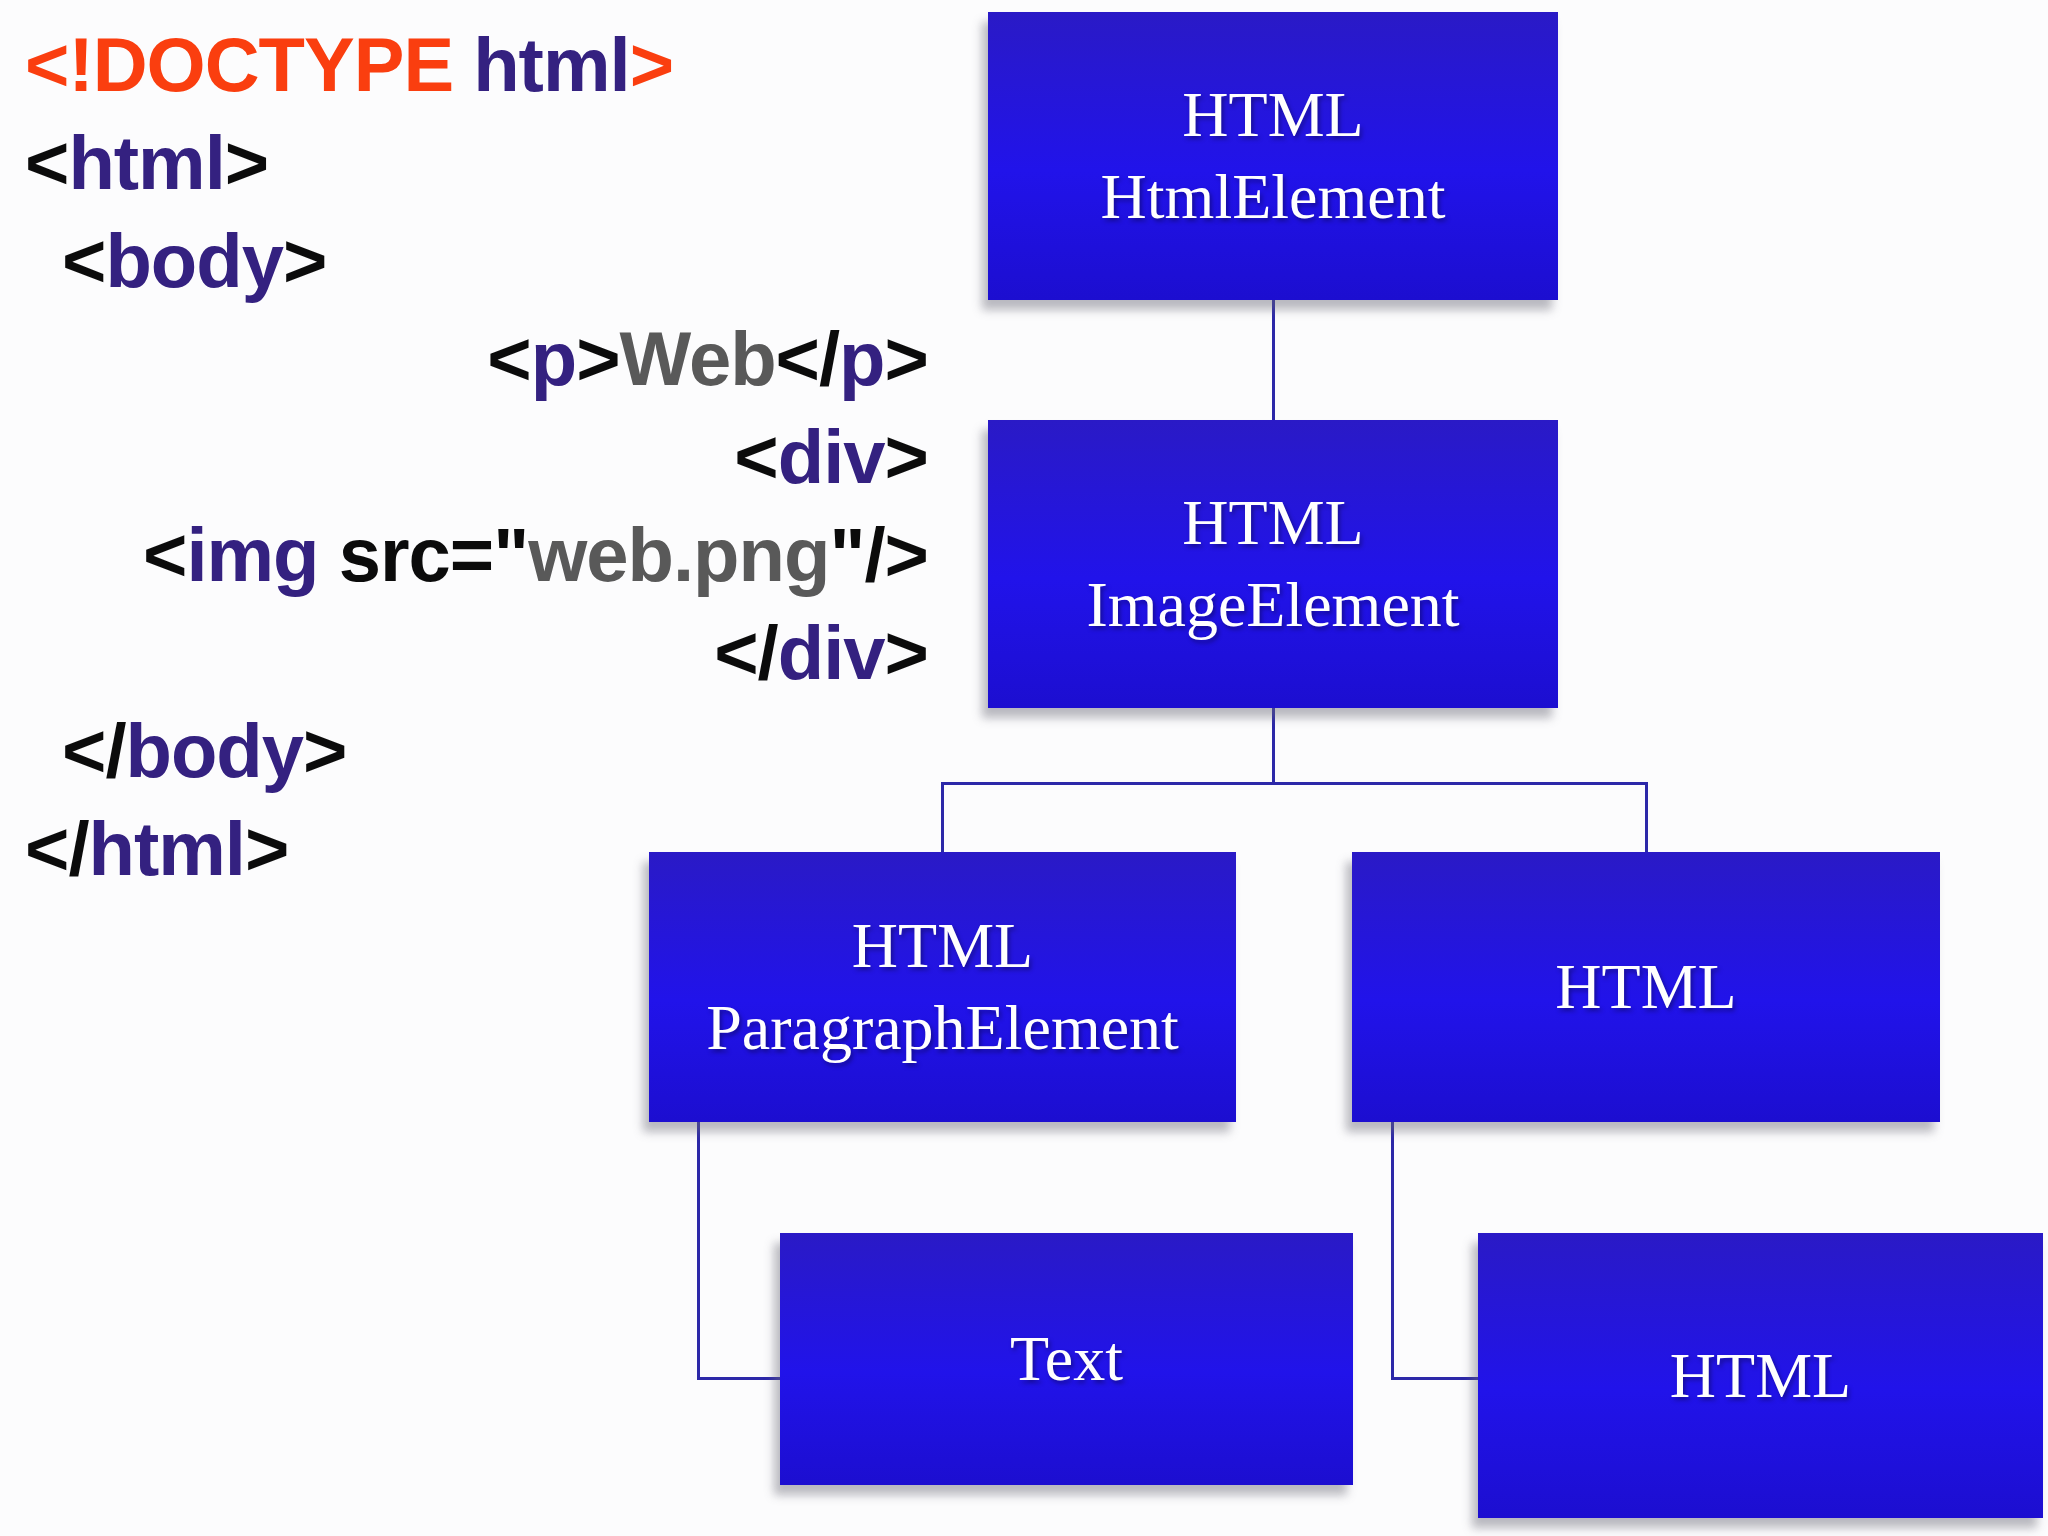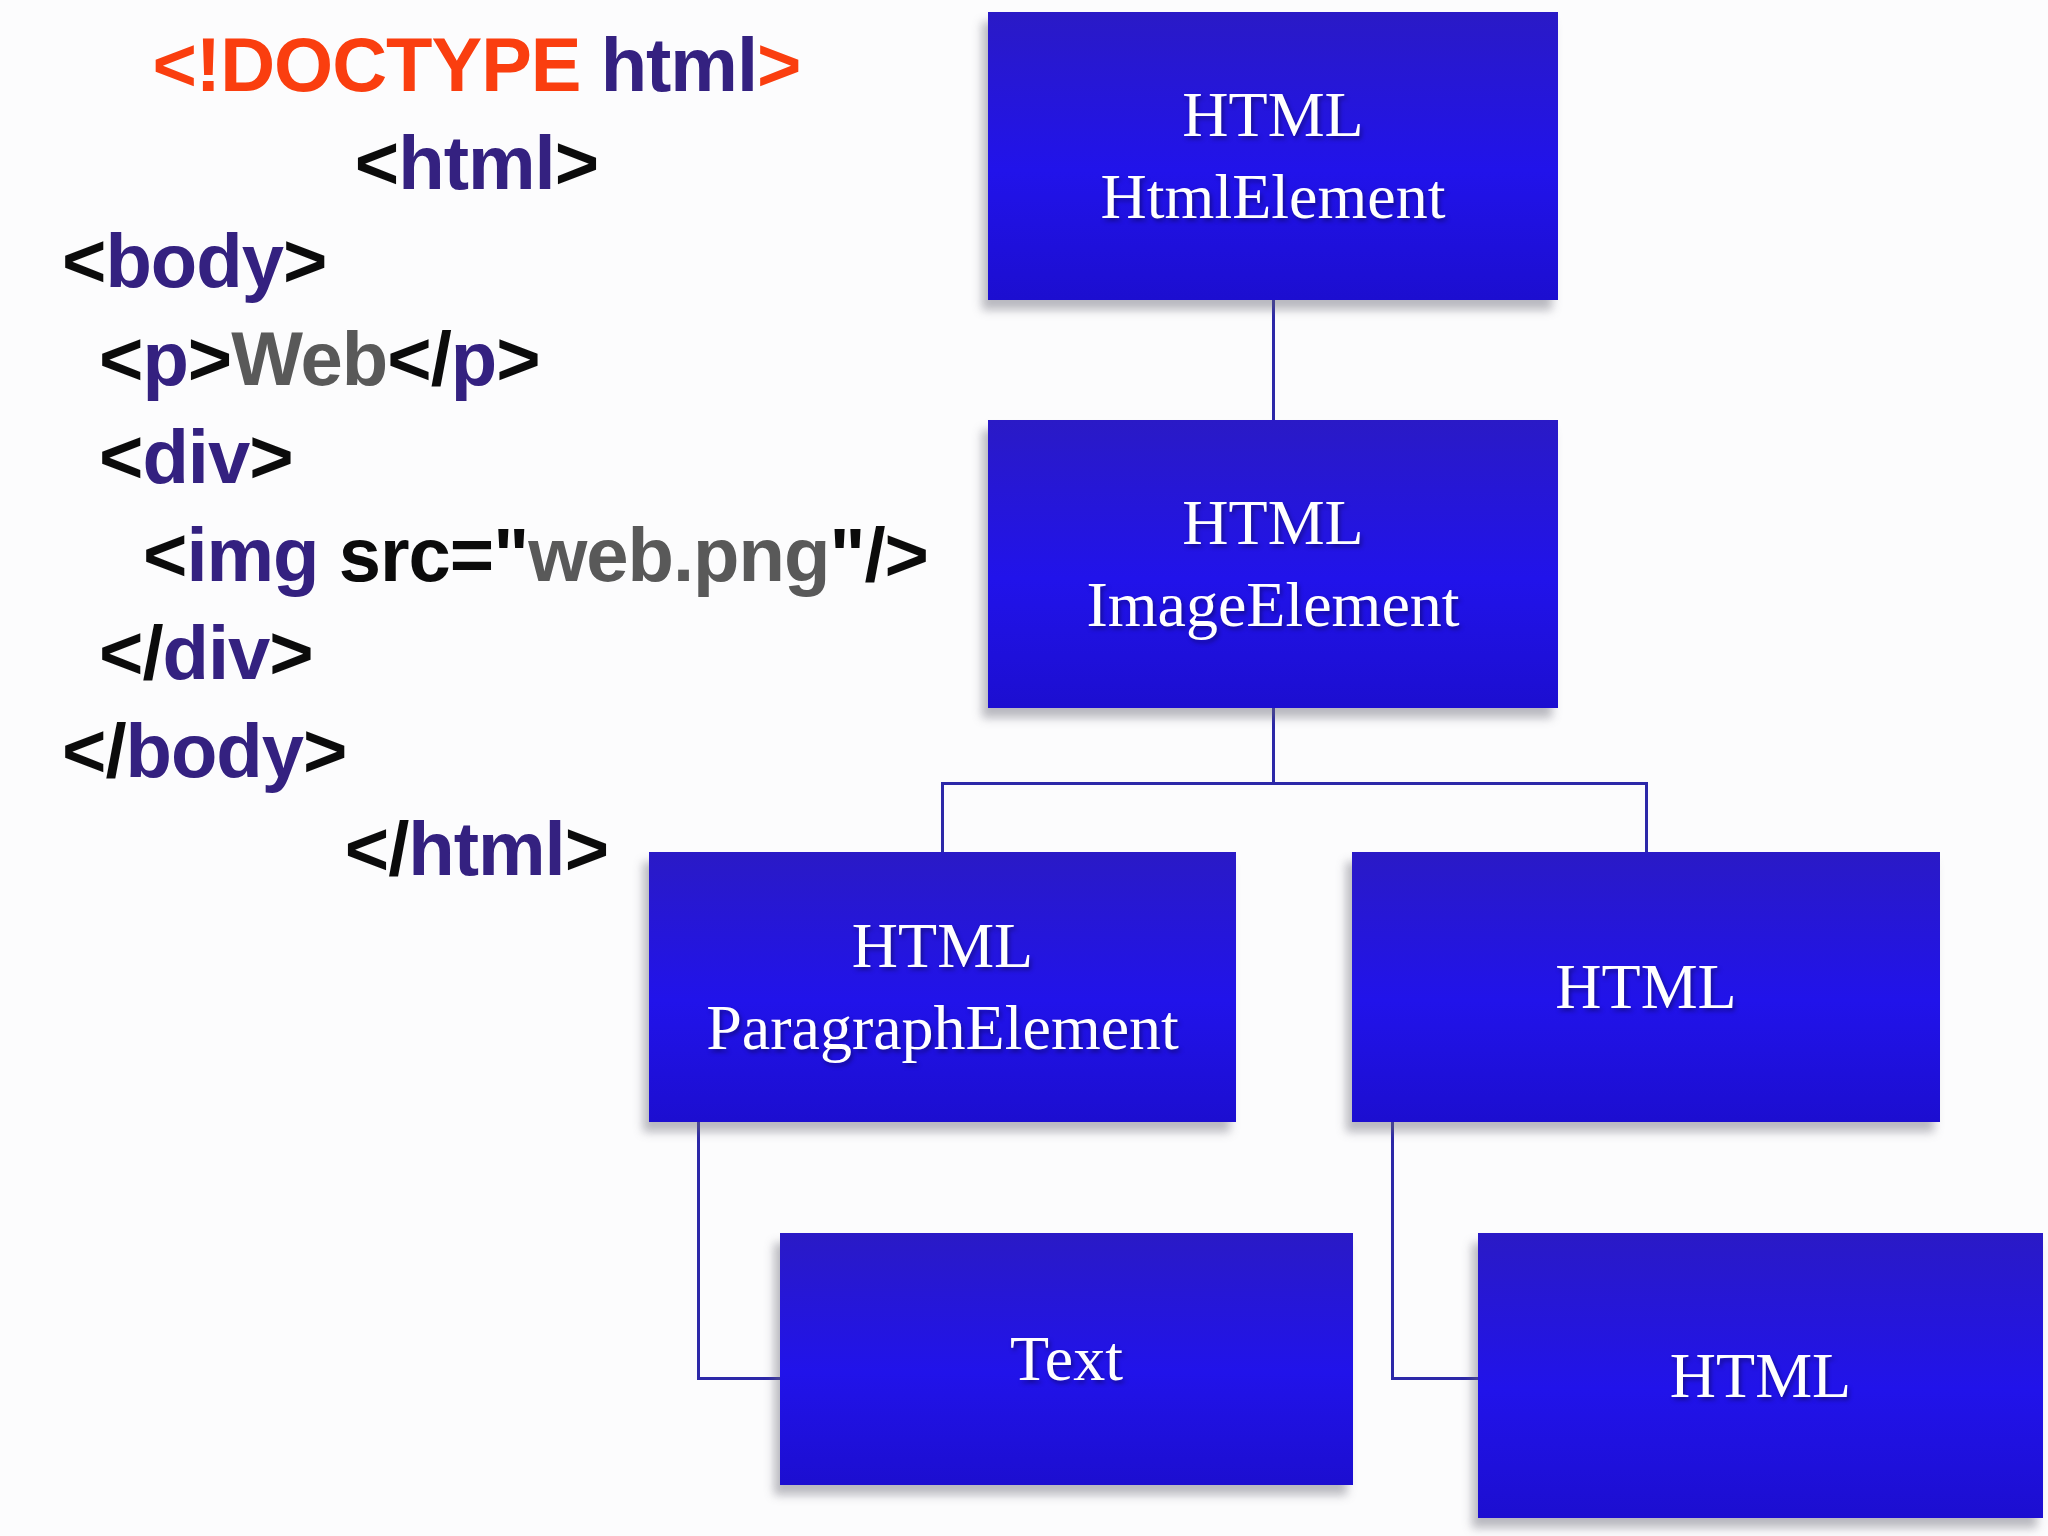--- a/index.html
+++ b/index.html
@@ -15,23 +15,23 @@
   .code-panel {
     position: absolute;
     left: 25px; top: 16px;
     font-weight: bold;
     font-size: 76px;
     line-height: 98px;
     white-space: pre;
     letter-spacing: -1px;
   }
   .code-line { height: 98px; }
-  .ind-0 { padding-left: 0; text-align: center; }
+  .ind-0 { padding-left: 0; }
   .ind-1 { padding-left: 37px; }
-  .ind-2 { padding-left: 74px; }
+  .ind-2 { padding-left: 74px; text-align: right; }
   .ind-3 { padding-left: 118px; }
   .tok-doctype { color: var(--c-doctype, #fa3e0f); }
   .tok-tag     { color: var(--c-tag, #342180); }
   .tok-plain   { color: var(--c-plain, #0b0b0b); }
   .tok-value   { color: var(--c-value, #595959); }
 
   
   .node {
     position: absolute;
     background: linear-gradient(180deg, var(--box-top, #2a1ac6) 0%, var(--box-mid, #2113ea) 55%, var(--box-bot, #1c0ed0) 100%);

